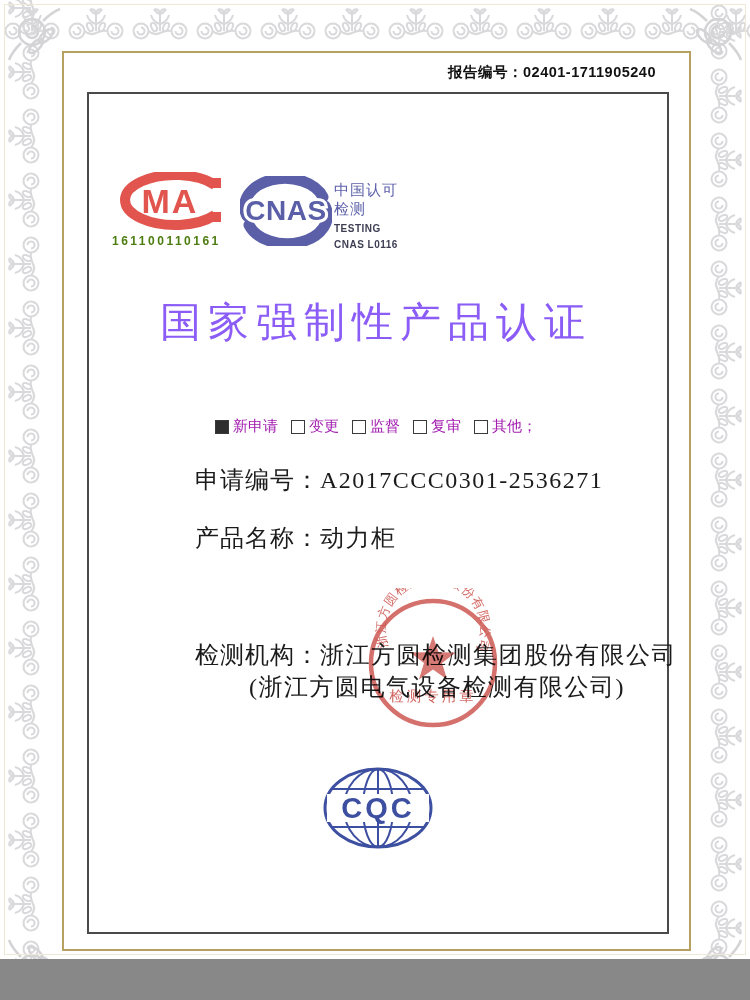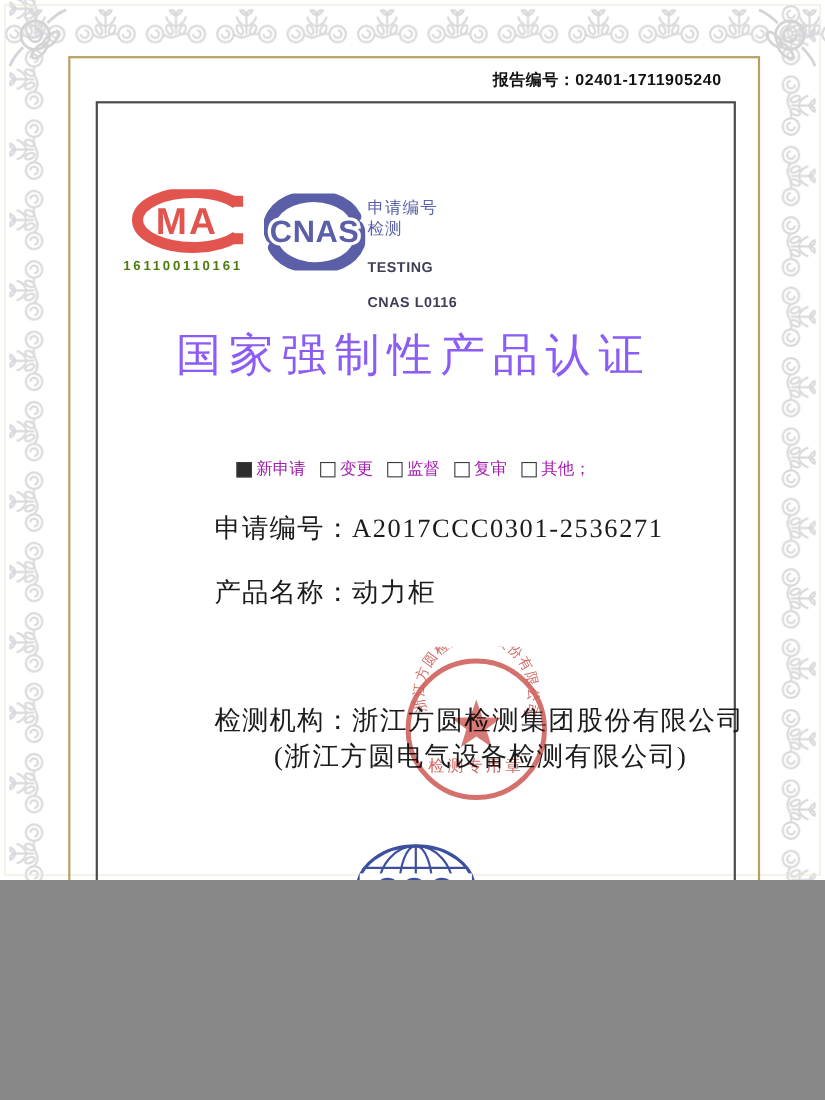--- a/index.html
+++ b/index.html
@@ -1,34 +1,34 @@
 <!DOCTYPE html>
 <html><head>
 <meta charset="utf-8">
 <style>
   html,body{margin:0;padding:0;background:#888;}
   #page{
-    position:relative;width:750px;height:800px;background:#ffffff;
+    position:relative;width:750px;height:959px;background:#ffffff;
     overflow:hidden;font-family:"Liberation Serif","DejaVu Serif",serif;color:#1c1c1c;
     margin:0 auto;
   }
   .abs{position:absolute;}
   
   .edge-line{position:absolute;inset:4px;border:1px solid #eee8d6;pointer-events:none;}
   .gold-rect{position:absolute;left:62px;top:51px;width:625px;height:896px;border:2px solid #b7a161;}
   .dark-frame{position:absolute;left:87px;top:92px;width:578px;height:838px;border:2px solid #4a4a4a;}
   
   .report-no{position:absolute;top:63px;right:94px;font-family:"Liberation Sans","DejaVu Sans",sans-serif;
     font-weight:bold;font-size:14.5px;color:#111;letter-spacing:0.5px;}
   
   .cma-number{position:absolute;left:112px;top:234px;color:#4d7c0f;font-family:"Liberation Sans","DejaVu Sans",sans-serif;
     font-weight:bold;font-size:12px;letter-spacing:2.5px;}
   .cnas-text{position:absolute;left:334px;top:181px;color:#5a5fa8;line-height:1.25;}
   .cnas-text .cn{font-size:15px;letter-spacing:1px;}
-  .cnas-text .en{font-family:"Liberation Sans","DejaVu Sans",sans-serif;font-weight:bold;font-size:13px;color:#3e3e54;letter-spacing:0.5px;margin-top:16px;}
+  .cnas-text .en{font-family:"Liberation Sans","DejaVu Sans",sans-serif;font-weight:bold;font-size:10px;color:#3e3e54;letter-spacing:0.5px;margin-top:4px;}
   
   .title1{position:absolute;left:87px;top:295px;width:578px;text-align:center;
     font-size:41px;letter-spacing:7px;color:#8b5cf6;font-weight:500;}
   .title2{position:absolute;left:87px;top:356px;width:578px;text-align:center;
     font-size:40px;letter-spacing:26px;text-indent:26px;color:#222;font-weight:500;}
   
   .type-row{position:absolute;left:87px;top:417px;width:578px;display:flex;justify-content:center;gap:13px;
     font-size:15px;color:#a21caf;align-items:center;}
   .type-opt{display:flex;align-items:center;gap:4px;}
   .cb{display:inline-block;width:12px;height:12px;border:1.5px solid #3a3a3a;background:#fff;}
@@ -138,21 +138,21 @@
     <text x="56" y="41" text-anchor="middle" font-family="Liberation Sans, DejaVu Sans, sans-serif" font-weight="bold" font-size="34" letter-spacing="2" fill="#e2554e">MA</text>
   </svg>
   <div class="cma-number">161100110161</div>
 
   <svg class="abs" style="left:240px;top:176px" width="92" height="70" viewBox="0 0 92 70">
     <path d="M7 40 A 40 28 0 0 1 83 21" fill="none" stroke="#5a5fa8" stroke-width="11" stroke-linecap="round"></path>
     <path d="M85 30 A 40 28 0 0 1 9 49" fill="none" stroke="#5a5fa8" stroke-width="11" stroke-linecap="round"></path>
     <text x="46" y="44" text-anchor="middle" font-family="Liberation Sans, DejaVu Sans, sans-serif" font-weight="bold" font-size="28" letter-spacing="0.5" fill="#5a5fa8" stroke="#ffffff" stroke-width="6" paint-order="stroke">CNAS</text>
   </svg>
   <div class="cnas-text">
-    <div class="cn">申请编号</div>
+    <div class="cn">中国认可</div>
     <div class="cn">检测</div>
     <div class="en">TESTING</div>
     <div class="en">CNAS L0116</div>
   </div>
 
   <div class="title1">国家强制性产品认证</div>
 
   <div class="type-row">
       <span class="type-opt">
         <span class="cb checked"></span>

